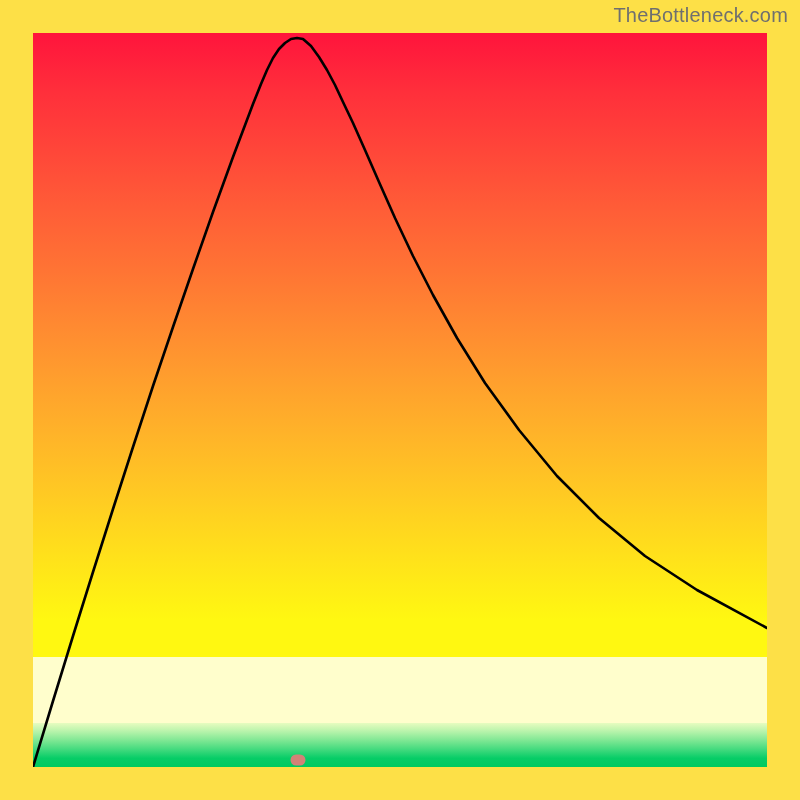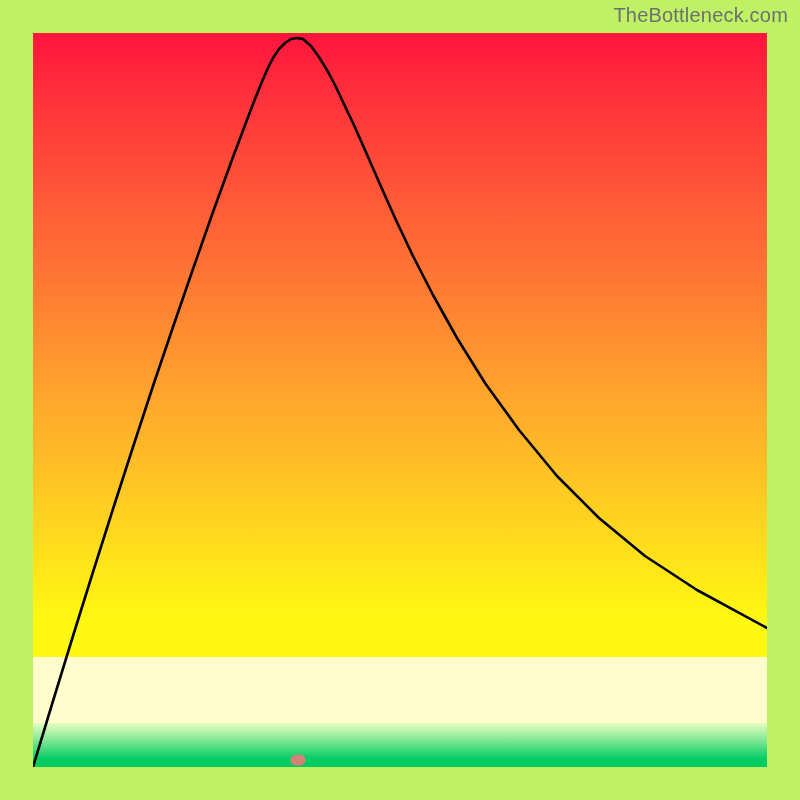--- a/index.html
+++ b/index.html
@@ -8,21 +8,21 @@
     width: 800px;
     height: 800px;
     background: #000;
     font-family: Arial, Helvetica, sans-serif;
     overflow: hidden;
   }
   .frame {
     position: relative;
     width: 800px;
     height: 800px;
-    background: #bef264;
+    background: #fde047;
   }
   .plot-area {
     position: absolute;
     left: 33px;
     top: 33px;
     width: 734px;
     height: 734px;
     
     background: linear-gradient(to bottom,
       #ff143c 0%,

